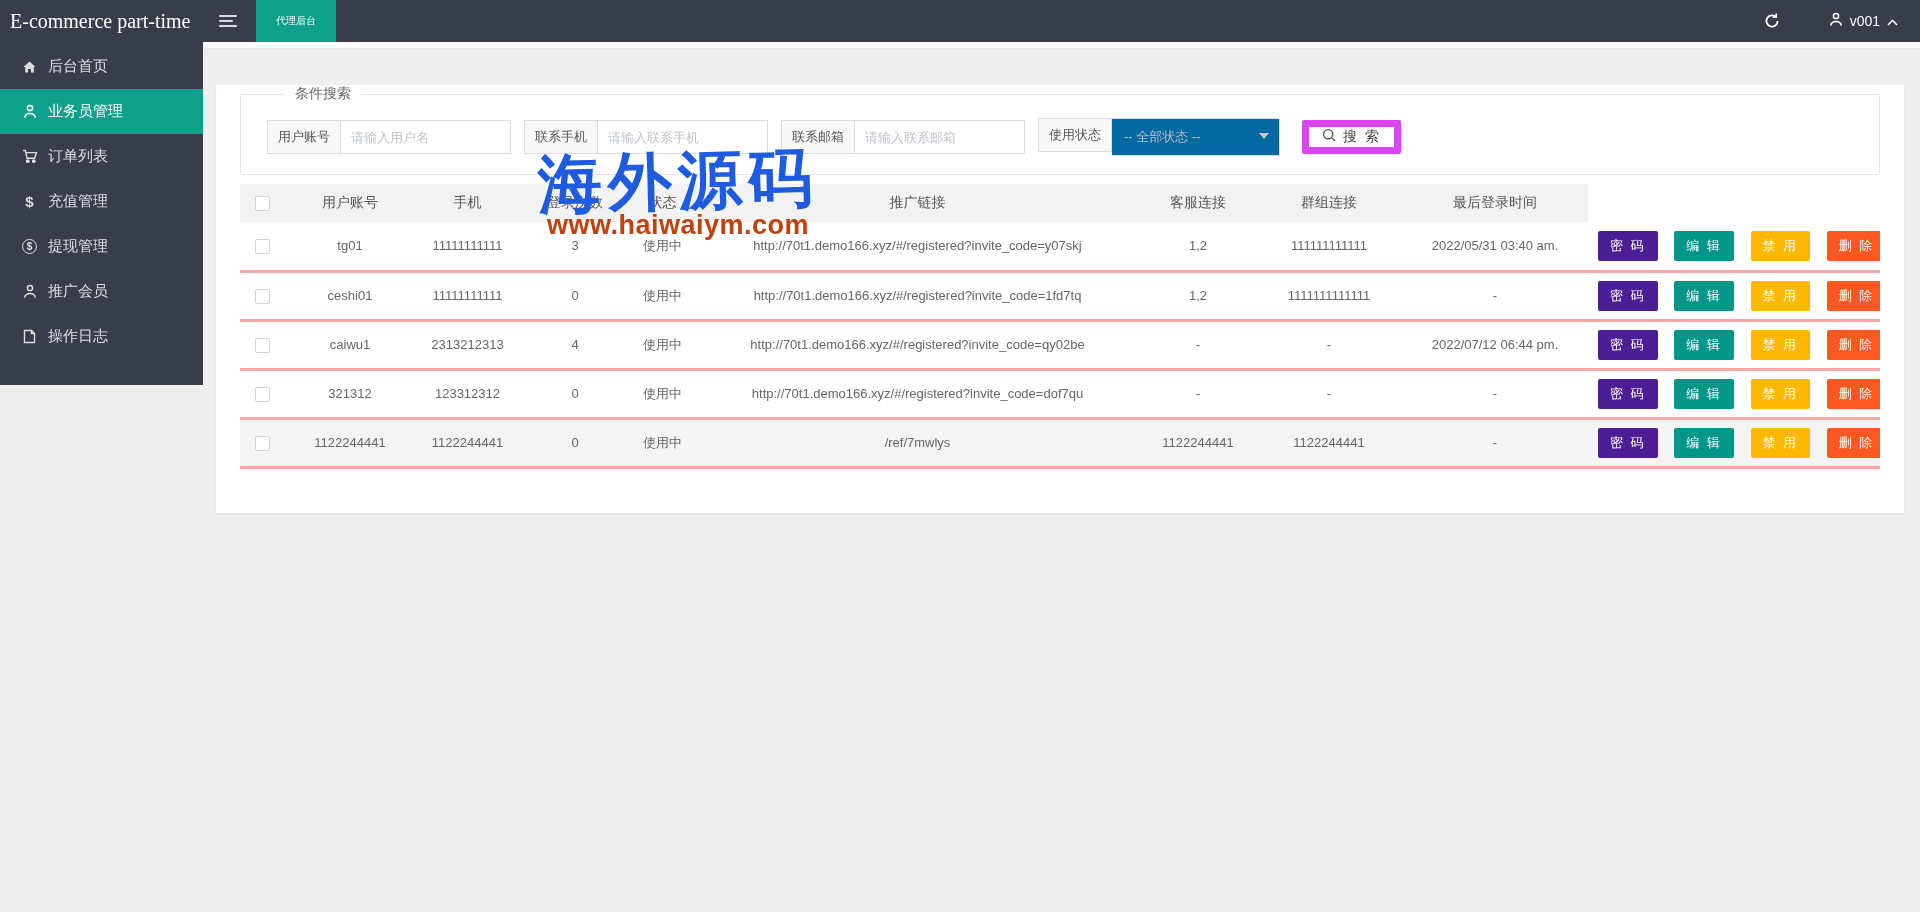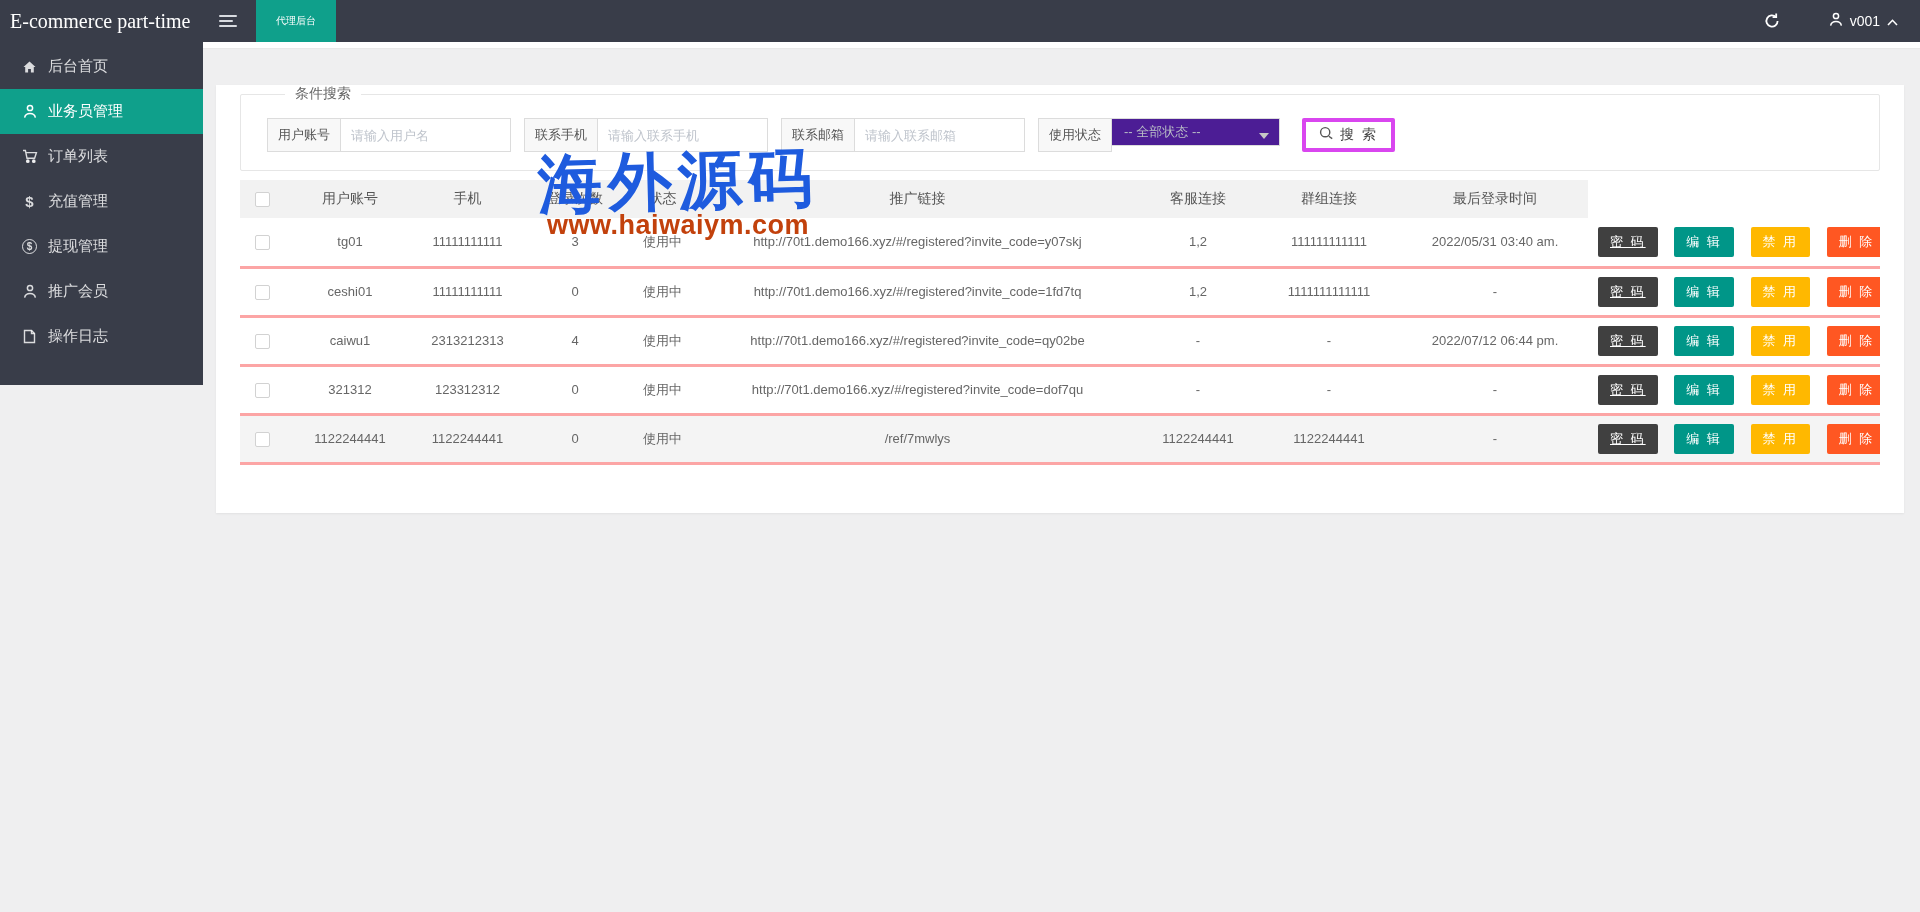--- a/index.html
+++ b/index.html
@@ -53,45 +53,45 @@
   fieldset.search { margin-top:36px; border:1px solid #e6e6e6; border-radius:2px;
     padding:15px 26px 18px; }
   fieldset.search legend { font-size:14px; color:#666; padding:0 10px; margin-left:18px; }
   .filters { display:flex; align-items:center; gap:13px; }
   .fgroup { display:flex; }
   .flabel { height:34px; line-height:32px; padding:0 10px; background:#f8f8f8;
     border:1px solid #dcdcdc; font-size:13px; color:#555; white-space:nowrap; }
   .finput { height:34px; width:170px; border:1px solid #dcdcdc; border-left:none;
     padding:0 10px; font-size:13px; color:#666; outline:none; font-family:inherit; }
   .finput::placeholder { color:#bfc4cc; }
-  .fselect { height:28px; width:168px; border:1px solid #dcdcdc; border-left:none;
+  .fselect { height:38px; width:168px; border:1px solid #dcdcdc; border-left:none;
     display:flex; align-items:center; padding:0 10px 0 12px; font-size:13px; color:#b9bec6;
-    position:relative; cursor:pointer; background:#4c1d95; }
+    position:relative; cursor:pointer; background:#0369a1; }
   .tri { position:absolute; right:10px; top:14px; width:0; height:0;
     border:5px solid transparent; border-top:6px solid #c6c6c6; }
   .search-btn { height:34px; padding:0 13px; margin-left:9px; background:#fff;
-    border:4px solid #d946ef; border-radius:2px; display:flex; align-items:center; gap:6px;
+    border:7px solid #d946ef; border-radius:2px; display:flex; align-items:center; gap:6px;
     font-size:14px; color:#444; cursor:pointer; font-family:inherit; letter-spacing:2px; }
 
   
   table.grid { width:1640px; border-collapse:collapse; table-layout:fixed; margin-top:9px; }
   table.grid thead th { background:#f2f2f2; height:38px; font-weight:400; font-size:14px;
     color:#555; text-align:center; }
   table.grid thead th.actions-th { background:#fff; }
   table.grid tbody td { height:49px; text-align:center; font-size:13px; color:#666;
     border-bottom:3px solid #fca5a5; white-space:nowrap; overflow:hidden; }
   table.grid tbody tr.hl td { background:#f4f4f4; }
   .cb { display:inline-block; width:15px; height:15px; border:1px solid #d2d2d2;
     border-radius:2px; background:#fff; vertical-align:middle; cursor:pointer; }
   .status { color:#26a426; }
   td.actions-td { text-align:left; padding-left:10px; }
   .btn { display:inline-block; height:30px; line-height:30px; padding:0 12px; margin-right:13px;
     border:none; border-radius:2px; color:#fff; font-size:13px; letter-spacing:2px;
     cursor:pointer; font-family:inherit; }
-  .b-pwd { background:#404040;text-decoration:underline; } .b-edit { background:#009688; }
+  .b-pwd { background:#4c1d95; } .b-edit { background:#009688; }
   .b-ban { background:#ffb800; } .b-del { background:#ff5722; }
 
   
   .watermark { position:absolute; left:538px; top:146px; z-index:99; pointer-events:none;
     text-align:center; }
   .wm-cn { font-family:"DejaVu Serif","Liberation Serif",serif; font-weight:bold;
     font-size:64px; color:#1e5bde; letter-spacing:6px; transform:rotate(-1.5deg);
     line-height:1.1; }
   .wm-url { font-size:27px; font-weight:bold; color:#c2410c; margin-top:-6px;
     letter-spacing:0.5px; }

